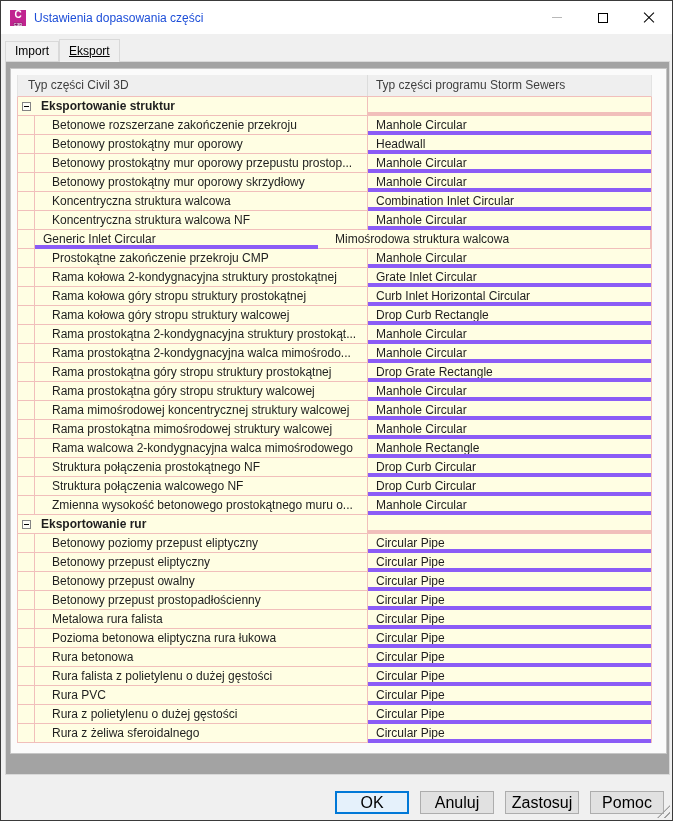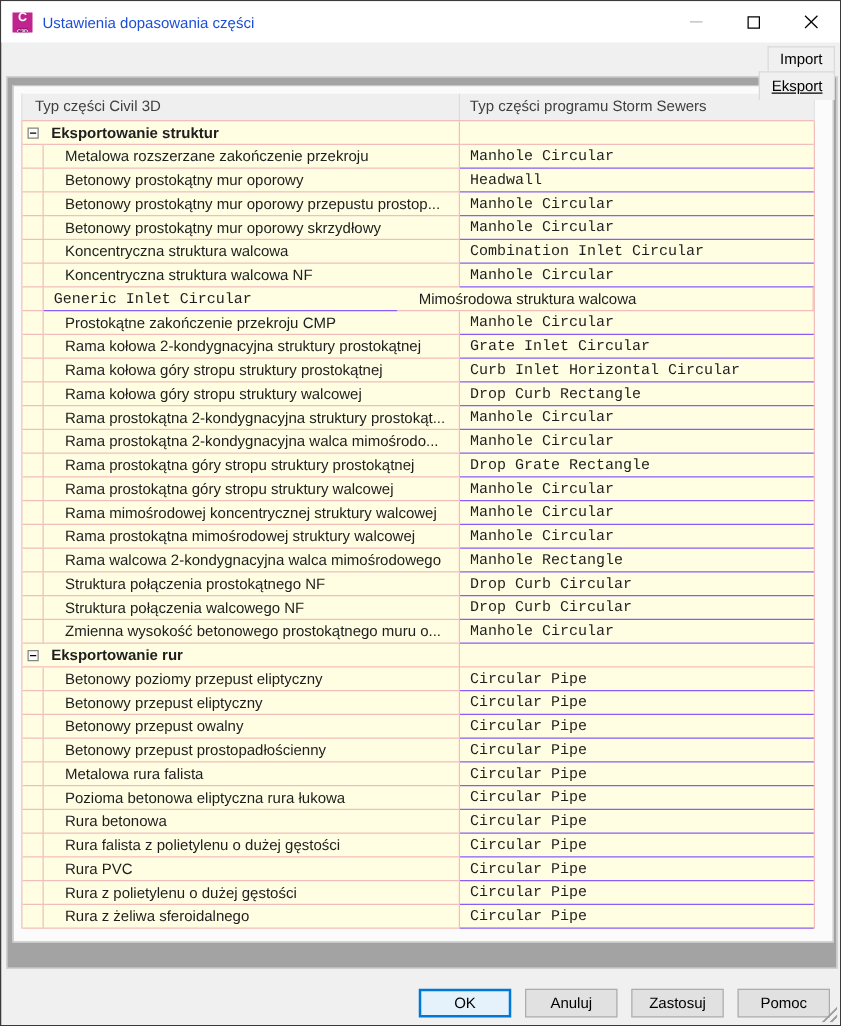--- a/index.html
+++ b/index.html
@@ -51,21 +51,21 @@
   .glyph-close::before, .glyph-close::after {
     content: ""; position: absolute; left: -1px; top: 5px;
     width: 14px; height: 1px; background: #000;
   }
   .glyph-close::before { transform: rotate(45deg); }
   .glyph-close::after  { transform: rotate(-45deg); }
 
   
   .tabstrip {
     position: absolute; top: 36px; left: 4px; right: 4px; height: 24px;
-    display: flex; align-items: flex-end; z-index: 2; flex-direction: column;
+    display: flex; align-items: flex-end; z-index: 2;
   }
   .tab {
     background: #f0f0f0;
     border: 1px solid #d9d9d9;
     border-bottom: none;
     padding: 0 9px;
     height: 20px; line-height: 19px;
     color: #000;
   }
   .tab.active {
@@ -124,44 +124,43 @@
   .row.data .gutter { border-right: 1px solid #f1bfbb; width: 17px; flex-basis: 17px; }
   .col1 {
     width: 333px; flex: 0 0 333px;
     border-right: 1px solid #f1bfbb;
     border-bottom: 1px solid #f1bfbb;
     padding-left: 17px;
   }
   .row.group .col1 { width: 333px; flex-basis: 333px; font-weight: bold; padding-left: 6px; }
   .col2 {
     width: 283px; flex: 0 0 283px;
-    border-bottom: 1px solid #8b5cf6;
+    border-bottom: 4px solid #8b5cf6;
     padding-left: 8px;
-    font-family: Liberation Mono, monospace;
   }
   .row.group .col2 { border-bottom-color: #f1bfbb; }
   .toggle {
     width: 9px; height: 9px;
     border: 1px solid #848484;
     background: #fdfdf8;
     display: flex; align-items: center; justify-content: center;
   }
   .toggle .minus { width: 5px; height: 1px; background: #000; }
 
   
   .button-row {
     position: absolute; top: 790px; right: 8px;
     display: flex; gap: 11px;
   }
   .btn {
     width: 74px; height: 23px;
     background: #e1e1e1;
     border: 1px solid #adadad;
     font-family: "Liberation Sans", "DejaVu Sans", sans-serif;
-    font-size: 12px; color: #000;
+    font-size: 16px; color: #000;
     text-align: center; line-height: 21px;
   }
   .btn.default {
     border: 2px solid #0078d7;
     background: #e5f1fb;
     line-height: 19px;
   }
   .resize-grip {
     position: absolute; right: 2px; bottom: 2px; width: 13px; height: 13px;
     clip-path: polygon(100% 0, 100% 100%, 0 100%);
@@ -209,21 +208,21 @@
               <div class="cell gutter">
                 <div class="toggle">
                   <span class="minus"></span>
                 </div>
               </div>
               <div class="cell col1">Eksportowanie struktur</div>
               <div class="cell col2"></div>
             </div>
             <div class="row data">
               <div class="cell gutter"></div>
-              <div class="cell col1">Metalowa rozszerzane zakończenie przekroju</div>
+              <div class="cell col1">Betonowe rozszerzane zakończenie przekroju</div>
               <div class="cell col2">Manhole Circular</div>
             </div>
             <div class="row data">
               <div class="cell gutter"></div>
               <div class="cell col1">Betonowy prostokątny mur oporowy</div>
               <div class="cell col2">Headwall</div>
             </div>
             <div class="row data">
               <div class="cell gutter"></div>
               <div class="cell col1">Betonowy prostokątny mur oporowy przepustu prostop...</div>

